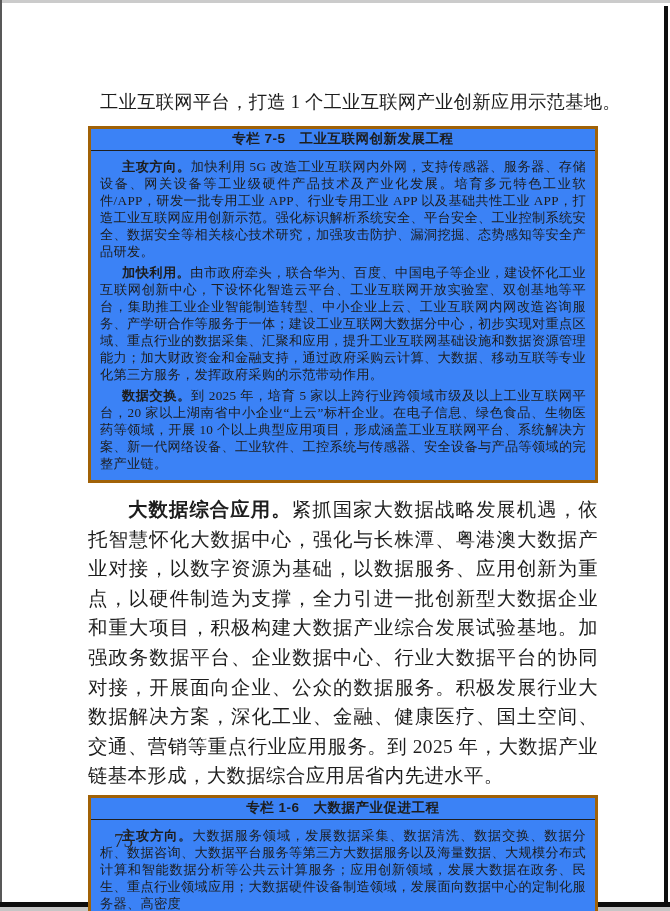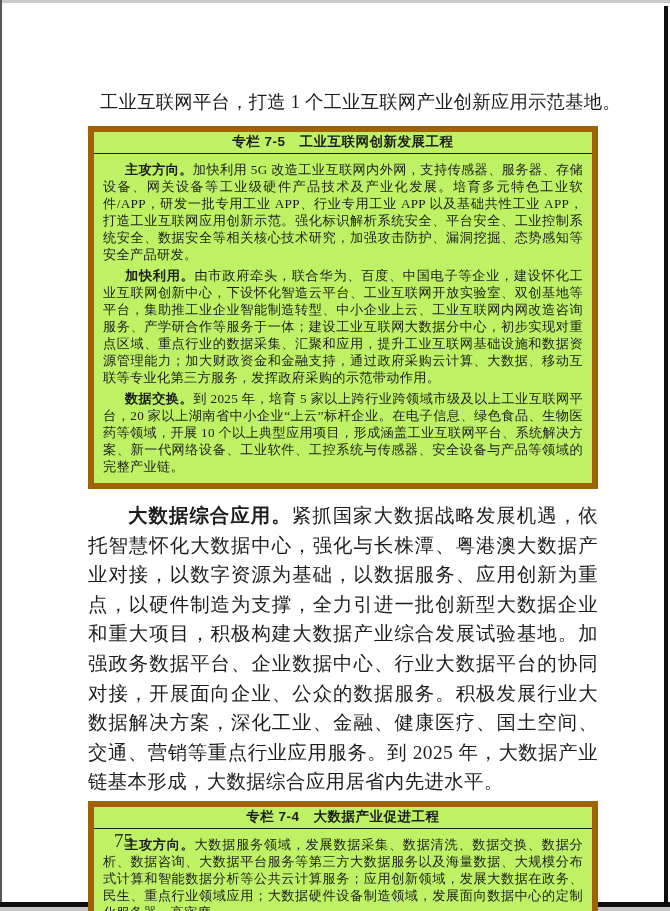--- a/index.html
+++ b/index.html
@@ -22,21 +22,21 @@
   .content { position: absolute; left: 88px; top: 79px; width: 510px; }
 
   .intro {
     margin: 12px;
     font-size: 18.4px;
     line-height: 23px;
     letter-spacing: 0.2px;
     white-space: nowrap;
   }
 
-  .panel { margin-top: 5px; border: 6px solid #a16207; background: #bef264; }
+  .panel { margin-top: 5px; border: 3px solid #a16207; background: #3b82f6; }
   .panel-title {
     font-family: "Liberation Sans", sans-serif;
     font-weight: bold;
     font-size: 13.5px;
     line-height: 16px;
     text-align: center;
     padding: 2px 0 3px;
     border-bottom: 1px solid #1f1f1f;
     letter-spacing: 0.5px;
   }
@@ -94,21 +94,21 @@
       <div class="panel-body">
         <p class="panel-para"><b class="plabel">主攻方向。</b><span>加快利用 5G 改造工业互联网内外网，支持传感器、服务器、存储设备、网关设备等工业级硬件产品技术及产业化发展。培育多元特色工业软件/APP，研发一批专用工业 APP、行业专用工业 APP 以及基础共性工业 APP，打造工业互联网应用创新示范。强化标识解析系统安全、平台安全、工业控制系统安全、数据安全等相关核心技术研究，加强攻击防护、漏洞挖掘、态势感知等安全产品研发。</span></p>
         <p class="panel-para"><b class="plabel">加快利用。</b><span>由市政府牵头，联合华为、百度、中国电子等企业，建设怀化工业互联网创新中心，下设怀化智造云平台、工业互联网开放实验室、双创基地等平台，集助推工业企业智能制造转型、中小企业上云、工业互联网内网改造咨询服务、产学研合作等服务于一体；建设工业互联网大数据分中心，初步实现对重点区域、重点行业的数据采集、汇聚和应用，提升工业互联网基础设施和数据资源管理能力；加大财政资金和金融支持，通过政府采购云计算、大数据、移动互联等专业化第三方服务，发挥政府采购的示范带动作用。</span></p>
         <p class="panel-para"><b class="plabel">数据交换。</b><span>到 2025 年，培育 5 家以上跨行业跨领域市级及以上工业互联网平台，20 家以上湖南省中小企业“上云”标杆企业。在电子信息、绿色食品、生物医药等领域，开展 10 个以上典型应用项目，形成涵盖工业互联网平台、系统解决方案、新一代网络设备、工业软件、工控系统与传感器、安全设备与产品等领域的完整产业链。</span></p>
       </div>
     </section>
 
     <p class="main-para"><b class="plabel">大数据综合应用。</b><span>紧抓国家大数据战略发展机遇，依托智慧怀化大数据中心，强化与长株潭、粤港澳大数据产业对接，以数字资源为基础，以数据服务、应用创新为重点，以硬件制造为支撑，全力引进一批创新型大数据企业和重大项目，积极构建大数据产业综合发展试验基地。加强政务数据平台、企业数据中心、行业大数据平台的协同对接，开展面向企业、公众的数据服务。积极发展行业大数据解决方案，深化工业、金融、健康医疗、国土空间、交通、营销等重点行业应用服务。到 2025 年，大数据产业链基本形成，大数据综合应用居省内先进水平。</span></p>
 
     <section class="panel panel-2">
-      <div class="panel-title">专栏 7-4　大数据产业促进工程</div>
+      <div class="panel-title">专栏 1-6　大数据产业促进工程</div>
       <div class="panel-body">
         <p class="panel-para"><b class="plabel">主攻方向。</b><span>大数据服务领域，发展数据采集、数据清洗、数据交换、数据分析、数据咨询、大数据平台服务等第三方大数据服务以及海量数据、大规模分布式计算和智能数据分析等公共云计算服务；应用创新领域，发展大数据在政务、民生、重点行业领域应用；大数据硬件设备制造领域，发展面向数据中心的定制化服务器、高密度</span></p>
       </div>
     </section>
 
   </div>
 
   <div class="page-number">75</div>
 
 </div>

